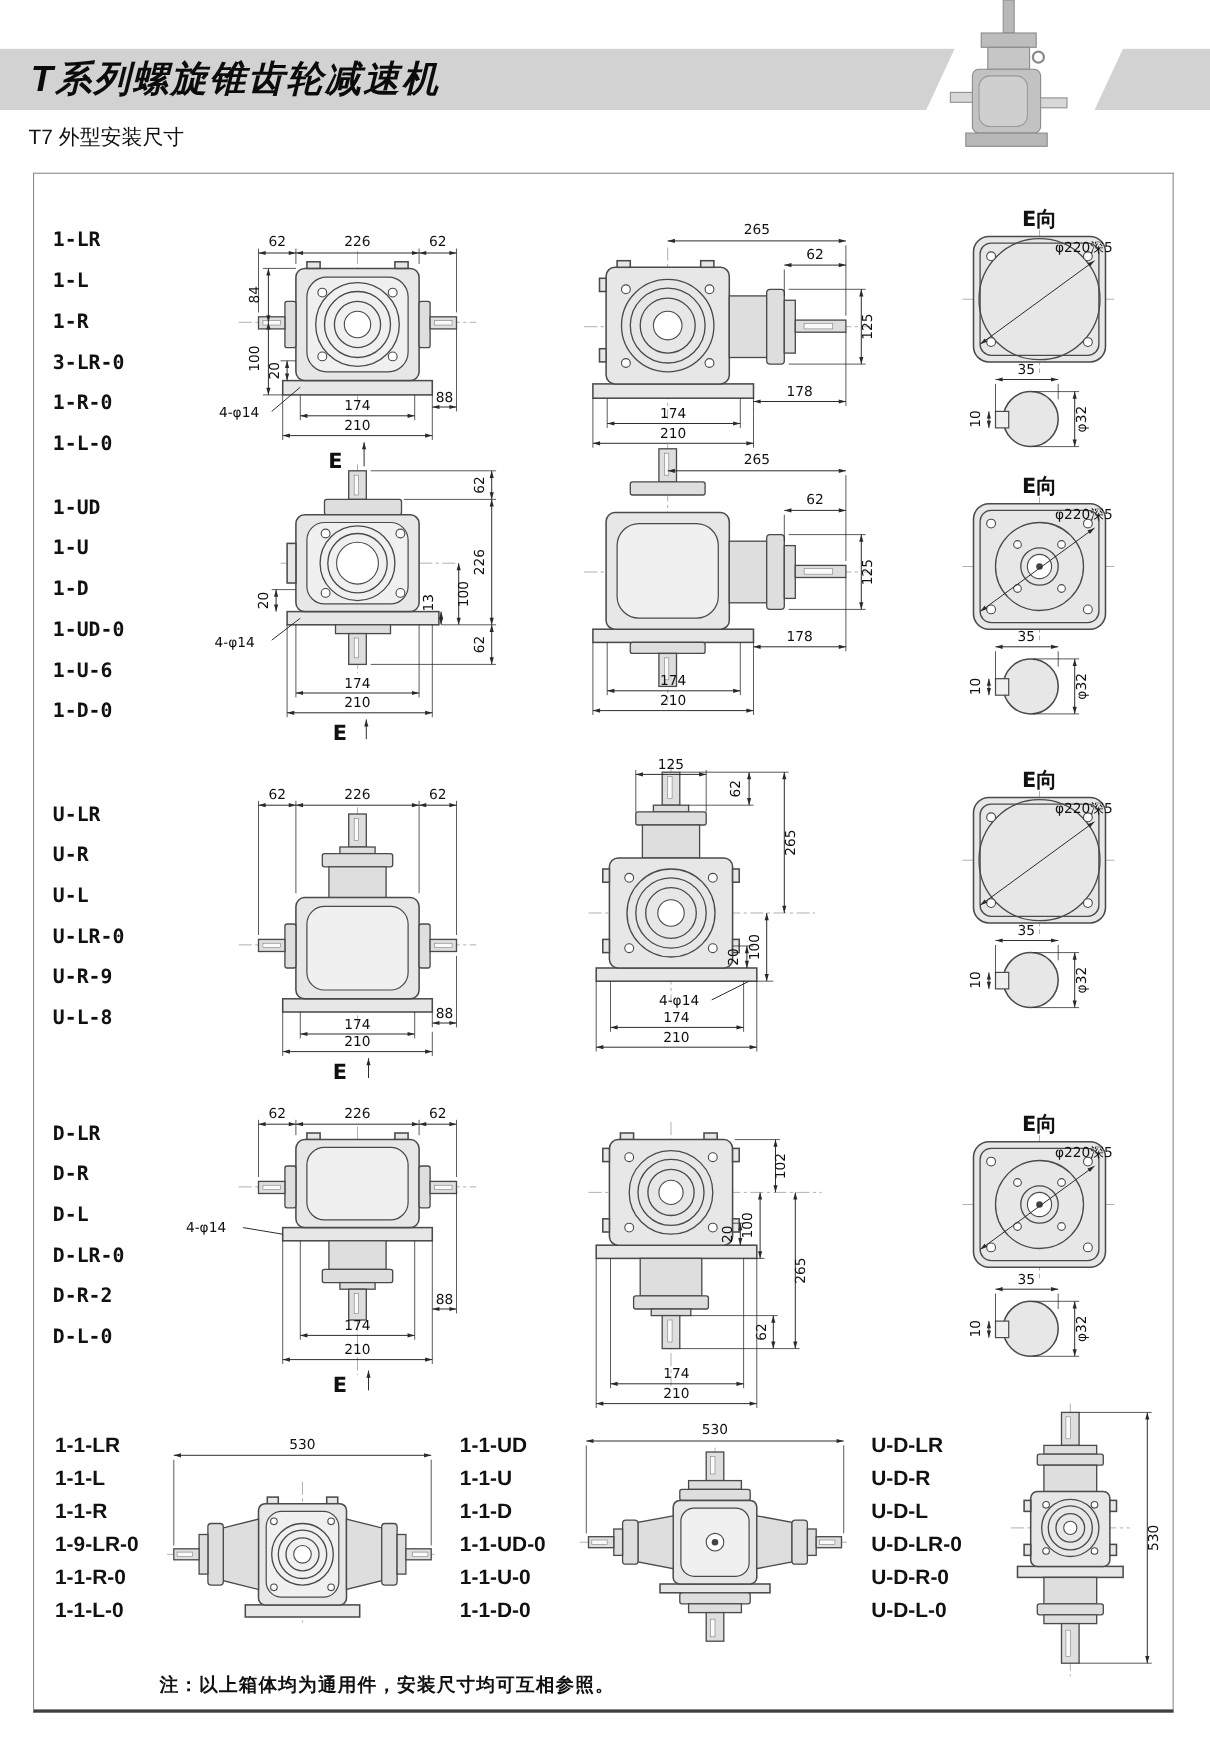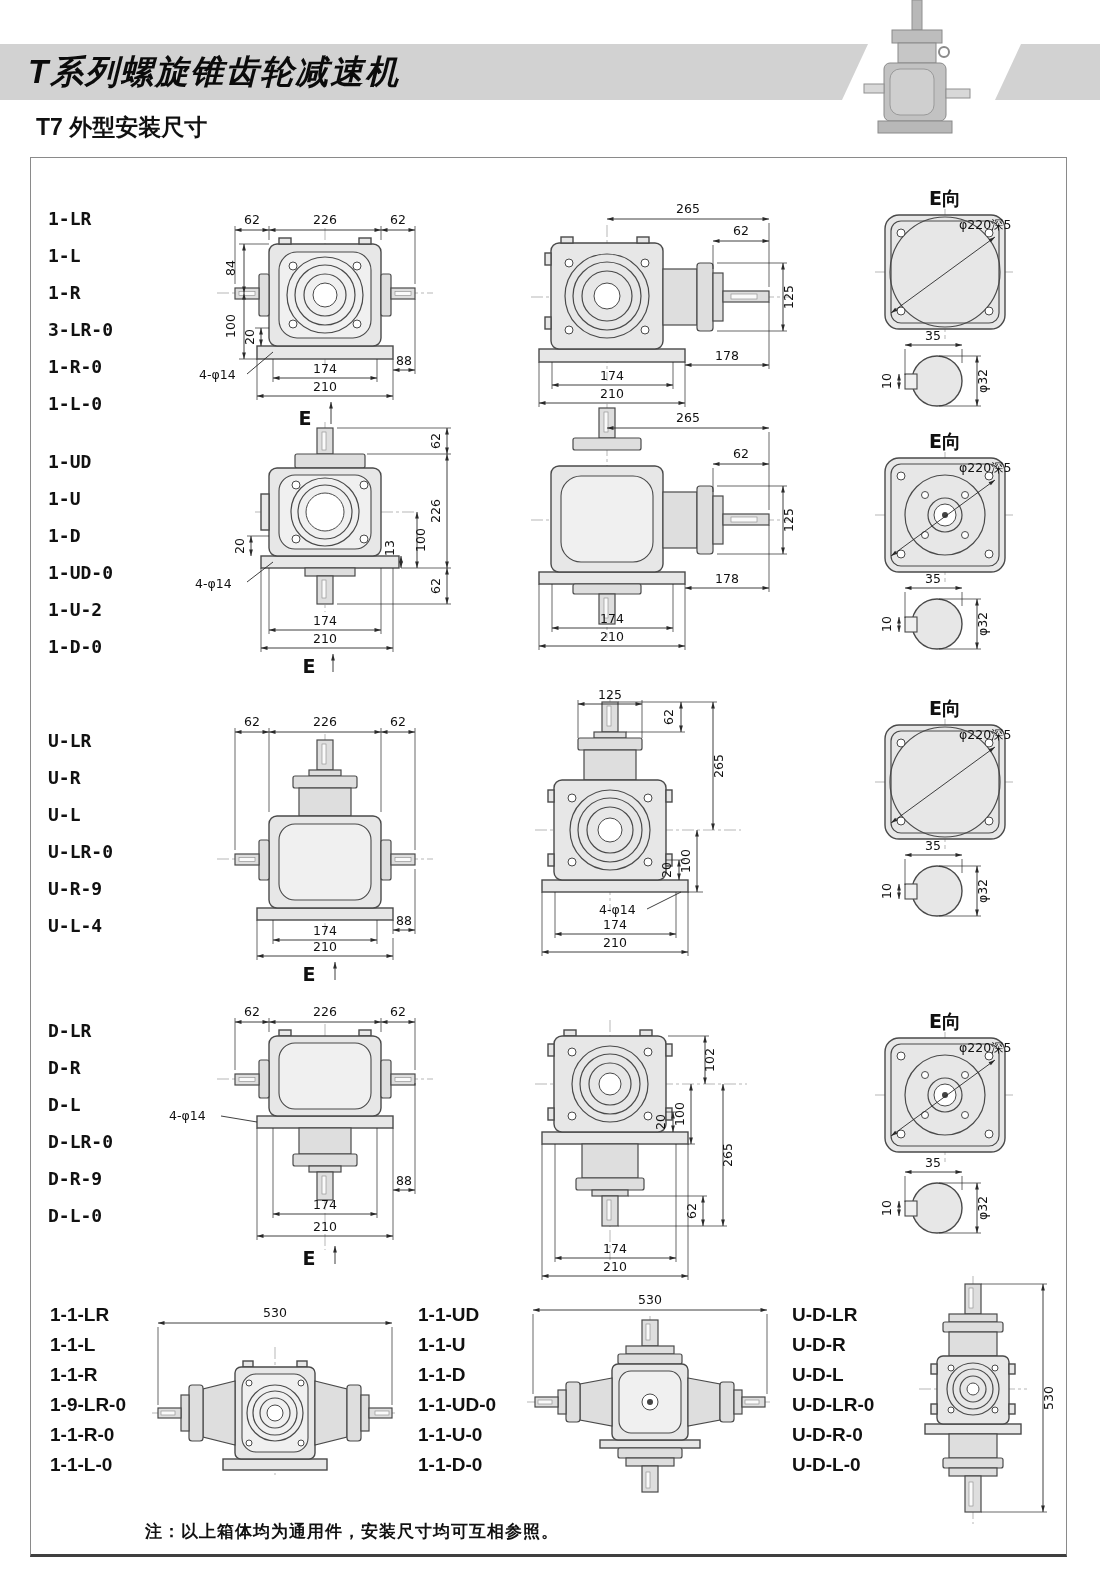--- a/index.html
+++ b/index.html
@@ -6,21 +6,21 @@
   html,body{background:#fff}
   body{width:1100px;height:1583px;position:relative;font-family:"DejaVu Sans",sans-serif;color:#111;overflow:hidden}
   .abs{position:absolute}
   
   .banner{left:0;top:44px;width:868px;height:56px;background:#d2d2d2;
           clip-path:polygon(0 0,100% 0,calc(100% - 26px) 100%,0 100%)}
   .banner-title{left:28px;top:44px;height:44px;line-height:56px;font-size:33px;font-weight:bold;
                 font-style:italic;letter-spacing:2px;color:#0b0b0b;font-family:"Liberation Sans",sans-serif}
   .banner-right{left:995px;top:44px;width:105px;height:56px;background:#d2d2d2;
                 clip-path:polygon(26px 0,100% 0,100% 100%,0 100%)}
-  .section-title{left:36px;top:112px;font-size:23px;font-weight:bold;font-family:"Liberation Sans",sans-serif}
+  .section-title{left:26px;top:112px;font-size:19px;font-weight:normal;font-family:"Liberation Sans",sans-serif}
   
   .frame{left:30px;top:157px;width:1037px;height:1400px;border:1.5px solid #8a8a8a;border-bottom:3px solid #3f3f3f;background:#fff}
   
   .labels{display:flex;flex-direction:column}
   .mlabel{font-family:"DejaVu Sans Mono",monospace;font-weight:600;font-size:18px;line-height:37px;white-space:nowrap}
   .mlabel-sm{font-family:Liberation Sans, sans-serif;font-weight:600;font-size:19px;line-height:30px;white-space:nowrap}
   .note{font-size:17px;font-weight:bold;letter-spacing:1px;font-family:Liberation Serif, serif}
   
   svg.dwg{overflow:visible}
   svg text{font-family:"DejaVu Sans",sans-serif;fill:#111}
@@ -261,21 +261,21 @@
     <polygon points="44,189 45.9,195.5 42.1,195.5" fill="#2a2a2a"></polygon>
     <polygon points="122,221 120.1,214.5 123.9,214.5" fill="#2a2a2a"></polygon>
     <polygon points="122,171 123.9,177.5 120.1,177.5" fill="#2a2a2a"></polygon>
   </svg>
 
 <div class="abs labels" style="left:48px;top:443px">
   <div class="mlabel">1-UD</div>
   <div class="mlabel">1-U</div>
   <div class="mlabel">1-D</div>
   <div class="mlabel">1-UD-0</div>
-  <div class="mlabel">1-U-2</div>
+  <div class="mlabel">1-U-6</div>
   <div class="mlabel">1-D-0</div>
 </div>
 
 <svg class="abs dwg" style="left:165px;top:420px" width="315" height="255" viewBox="0 0 315 255">
   <g>
     <line class="cl" x1="160" y1="2" x2="160" y2="192"></line>
       <line class="cl" x1="90" y1="92" x2="252" y2="92"></line>
   </g>
   <g>
     <rect class="fb3" x="152" y="8" width="16" height="26"></rect>
@@ -456,21 +456,21 @@
     <polygon points="122,221 120.1,214.5 123.9,214.5" fill="#2a2a2a"></polygon>
     <polygon points="122,171 123.9,177.5 120.1,177.5" fill="#2a2a2a"></polygon>
   </svg>
 
 <div class="abs labels" style="left:48px;top:722px">
   <div class="mlabel">U-LR</div>
   <div class="mlabel">U-R</div>
   <div class="mlabel">U-L</div>
   <div class="mlabel">U-LR-0</div>
   <div class="mlabel">U-R-9</div>
-  <div class="mlabel">U-L-4</div>
+  <div class="mlabel">U-L-8</div>
 </div>
 
 <svg class="abs dwg" style="left:165px;top:692px" width="315" height="290" viewBox="0 0 315 290">
   <g>
     <line class="cl" x1="52" y1="167" x2="268" y2="167"></line>
       <line class="cl" x1="160" y1="42" x2="160" y2="240"></line>
   </g>
   <g>
     <rect class="fb3" x="152" y="48" width="16" height="30"></rect>
       <rect class="kl" x="157" y="52" width="4" height="20"></rect>
@@ -641,21 +641,21 @@
     <polygon points="44,189 45.9,195.5 42.1,195.5" fill="#2a2a2a"></polygon>
     <polygon points="122,221 120.1,214.5 123.9,214.5" fill="#2a2a2a"></polygon>
     <polygon points="122,171 123.9,177.5 120.1,177.5" fill="#2a2a2a"></polygon>
   </svg>
 
 <div class="abs labels" style="left:48px;top:1012px">
   <div class="mlabel">D-LR</div>
   <div class="mlabel">D-R</div>
   <div class="mlabel">D-L</div>
   <div class="mlabel">D-LR-0</div>
-  <div class="mlabel">D-R-9</div>
+  <div class="mlabel">D-R-2</div>
   <div class="mlabel">D-L-0</div>
 </div>
 
 <svg class="abs dwg" style="left:165px;top:1000px" width="315" height="270" viewBox="0 0 315 270">
   <g>
     <line class="cl" x1="52" y1="79" x2="268" y2="79"></line>
       <line class="cl" x1="160" y1="24" x2="160" y2="250"></line>
   </g>
   <g>
     <rect class="fb" x="114" y="30" width="12" height="6"></rect>

